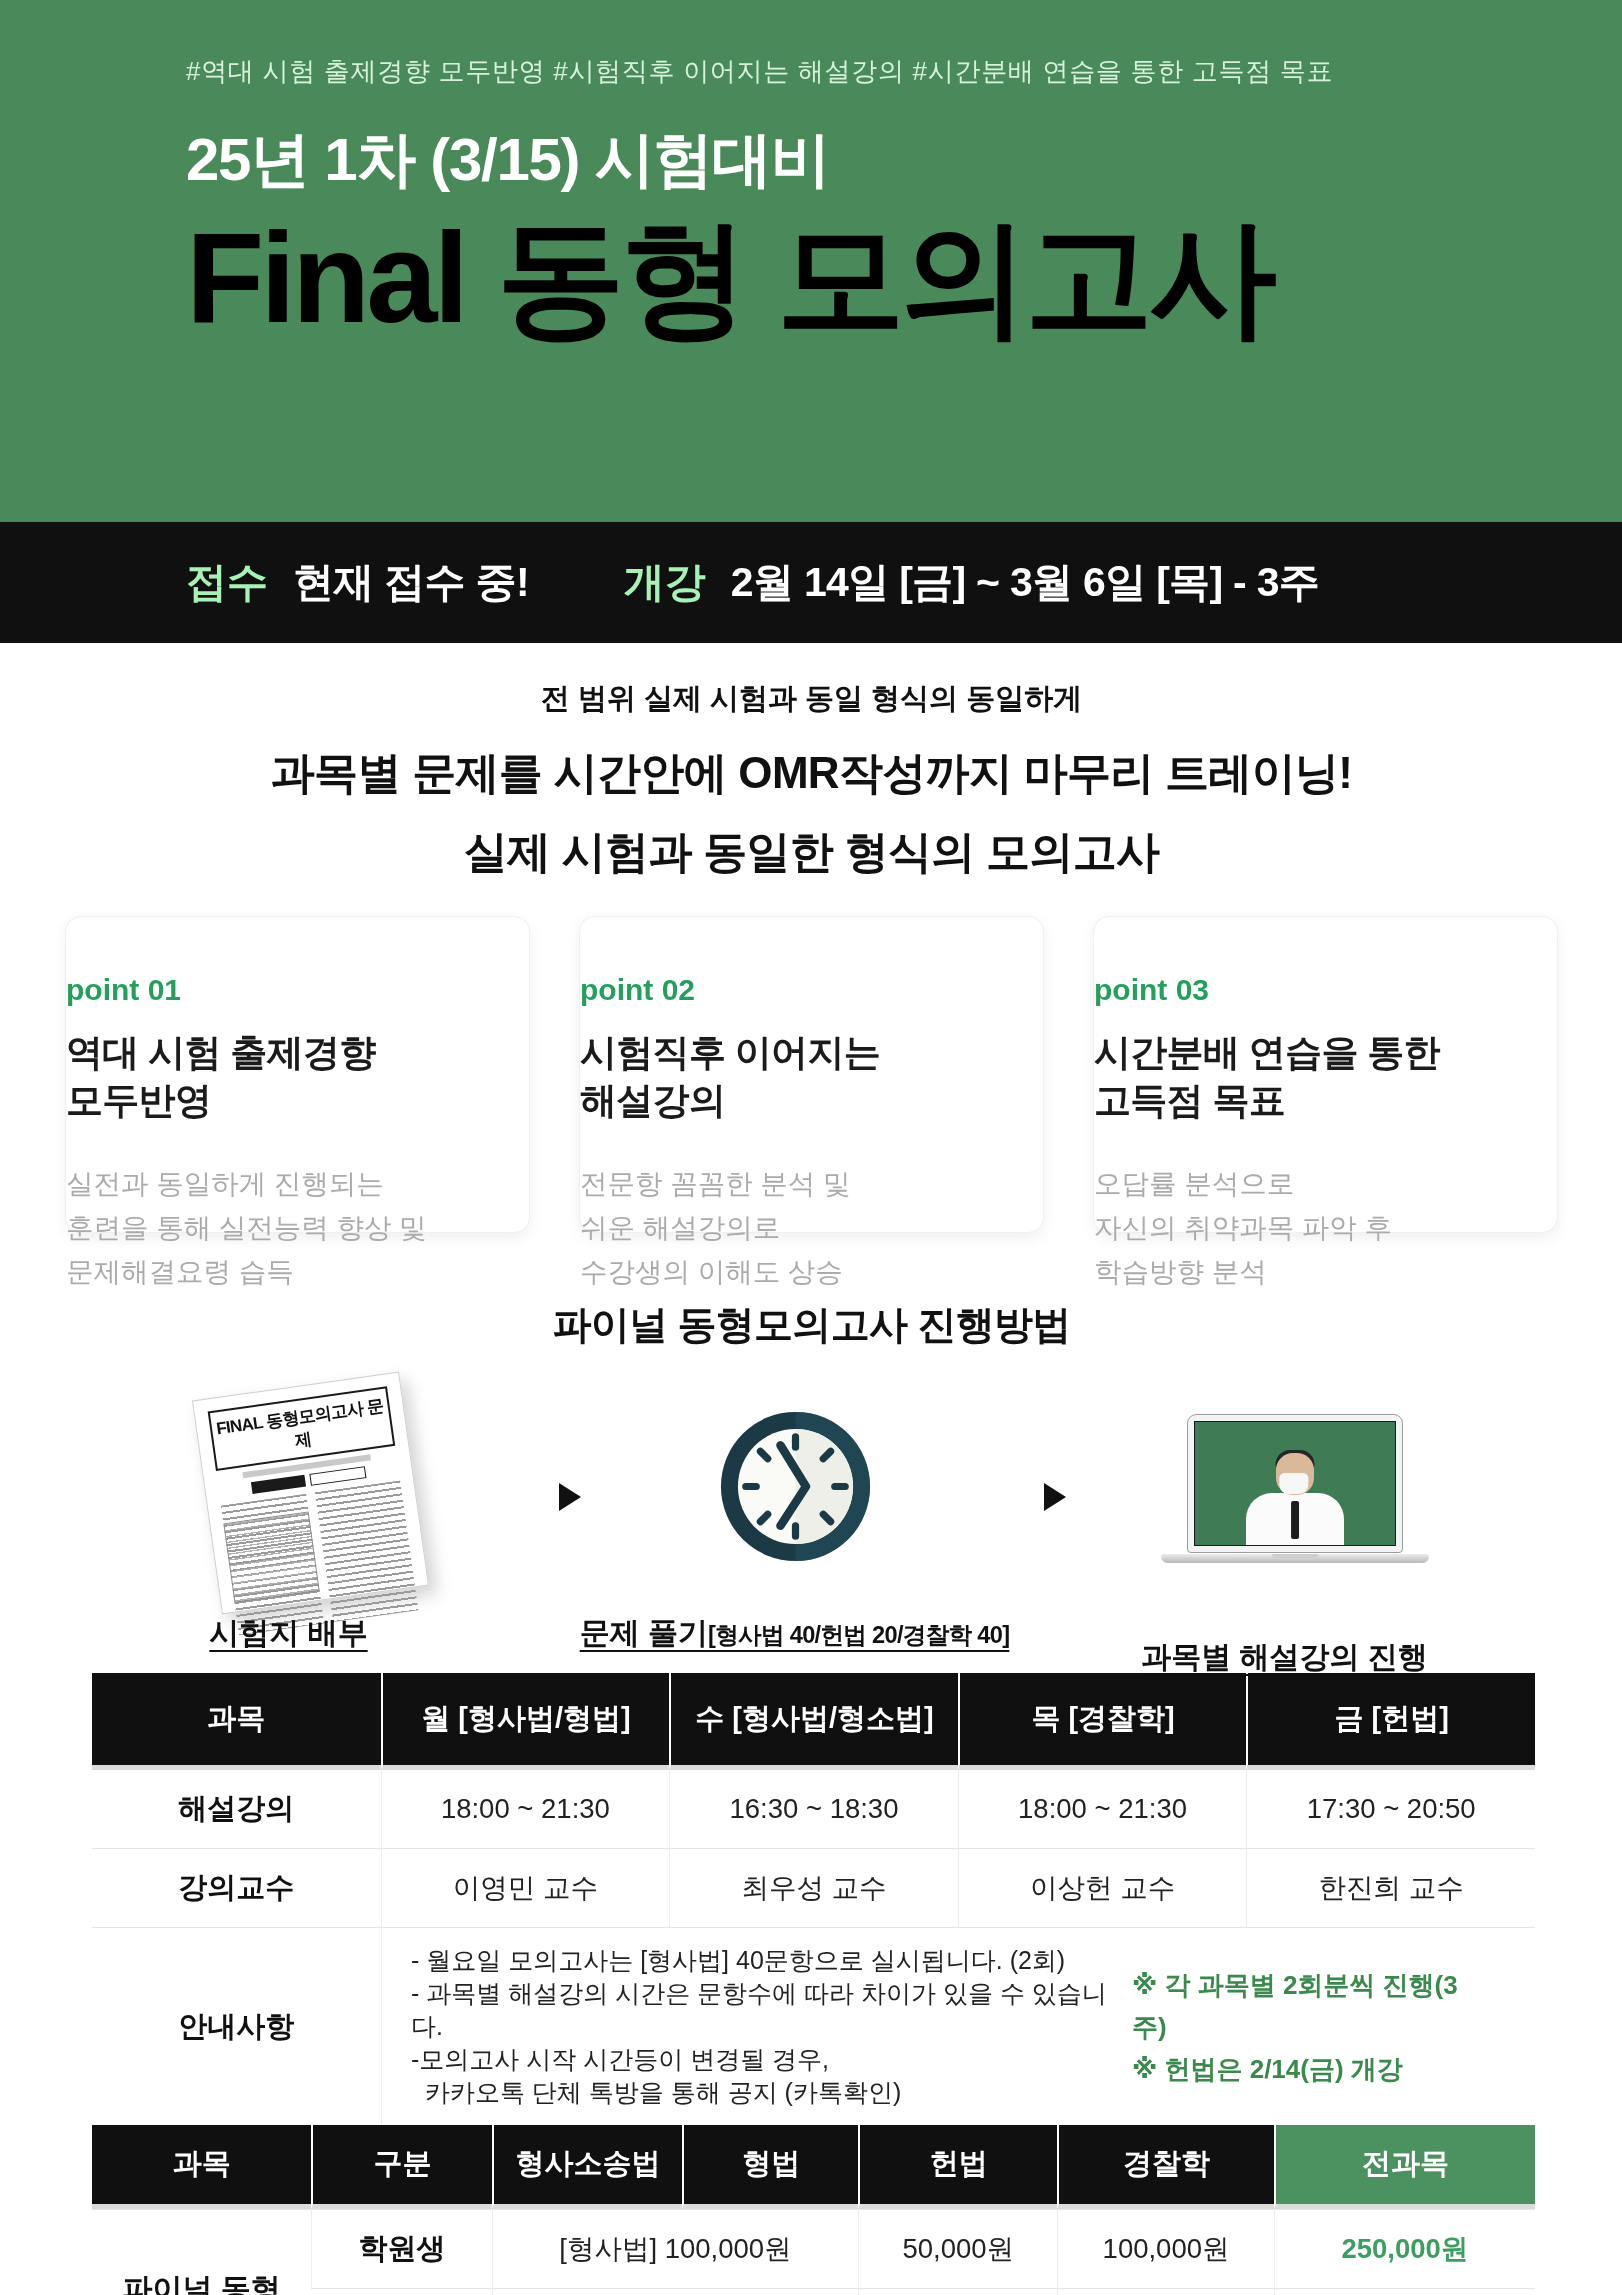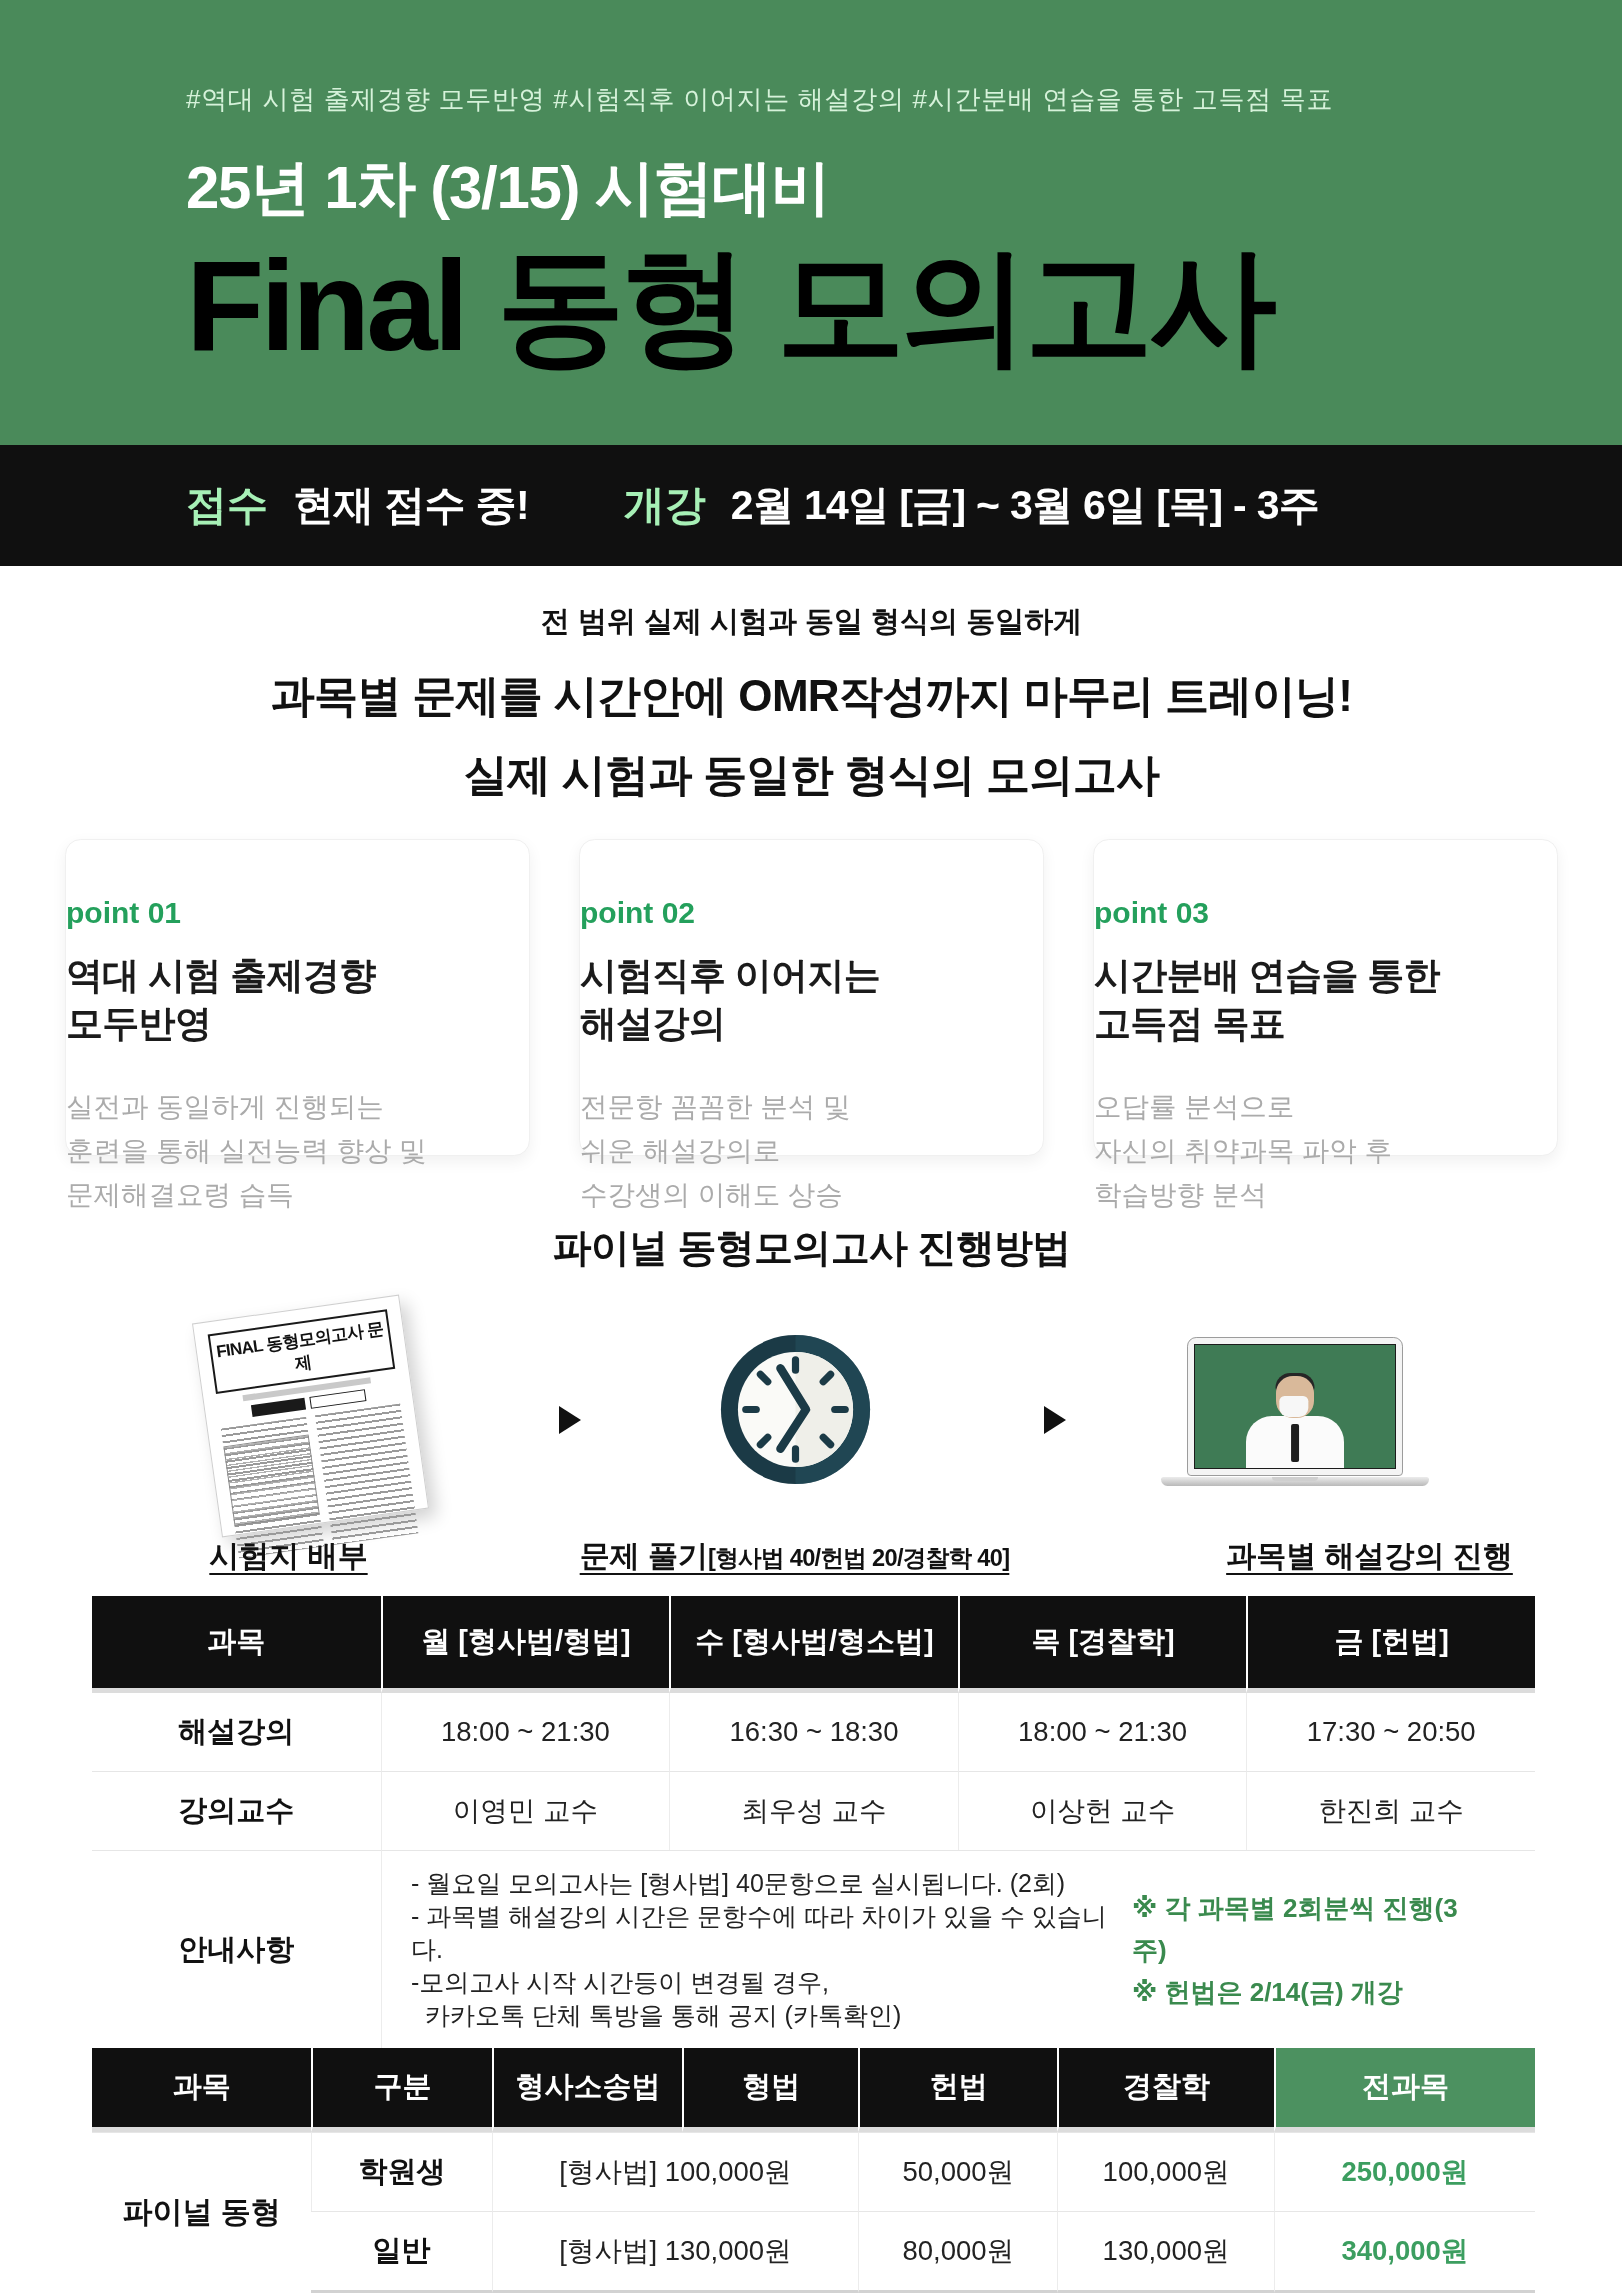--- a/index.html
+++ b/index.html
@@ -1,21 +1,21 @@
 <!DOCTYPE html>
 <html style="font-size:10.5px"><head>
 <meta charset="utf-8">
 <style>
   html,body{margin:0;padding:0;background:#fff;}
   .page{width:1623px;height:2295px;position:relative;background:#ffffff;
         font-family:"Liberation Sans","DejaVu Sans",sans-serif;overflow:hidden;color:#111;}
   .preline{white-space:pre-line;}
 
   
-  .hero{height:445px;background:#4A8A5A;padding:84px 0 0 186px;box-sizing:border-box;}
+  .hero{height:522px;background:#4A8A5A;padding:56px 0 0 186px;box-sizing:border-box;}
   .hashtags{font-size:26px;line-height:31px;font-weight:500;color:#D6F2DA;letter-spacing:0.7px;}
   .hero-sub{margin-top:41px;font-size:60px;line-height:1.05;font-weight:800;color:#ffffff;letter-spacing:-1.3px;}
   .hero-title{margin-top:17px;font-size:128px;line-height:1.1;font-weight:800;color:#000000;letter-spacing:-3.9px;}
 
   
   .info-bar{height:121px;background:#101010;display:flex;align-items:center;
             padding-left:186px;box-sizing:border-box;font-size:41px;font-weight:800;}
   .badge{color:#A7F0B6;margin-right:25px;}
   .info-val{color:#ffffff;letter-spacing:-0.7px;}
   .open-group{margin-left:95px;display:flex;align-items:center;}
@@ -74,21 +74,21 @@
   .lap-base{width:268px;height:9.2px;margin-top:1.3px;background:linear-gradient(#ececec,#b9b9b9);
             border-radius:2.6px 2.6px 6.5px 6.5px;position:relative;}
   .lap-base::after{content:"";position:absolute;left:50%;transform:translateX(-50%);top:0;
                    width:46px;height:3.3px;background:#cfcfcf;border-radius:0 0 3.9px 3.9px;}
   .step-labels{position:relative;height:46px;margin-top:6.5px;}
   .step-label{position:absolute;text-align:center;font-weight:700;font-size:30px;
               text-decoration:underline;text-underline-offset:6.5px;text-decoration-thickness:2px;}
   .step-label .small{font-size:23.6px;font-weight:600;letter-spacing:-0.7px;}
   .sl-1{left:92px;width:393px;}
   .sl-2{left:497px;width:595px;}
-  .sl-3{left:1157px;width:425px;}
+  .sl-3{left:1072px;width:425px;margin-top:24px;}
 
   
   table{border-collapse:separate;border-spacing:0;table-layout:fixed;}
   .schedule-table,.price-table{width:1443px;margin-left:92px;}
   .schedule-table{margin-top:14.4px;}
   thead td{background:#101010;color:#fff;font-size:29px;font-weight:700;text-align:center;
            border-left:2.6px solid #ffffff;border-bottom:5.2px solid #dcdcdc;}
   thead td:first-child{border-left:none;}
   .schedule-table thead td{height:90px;}
   .schedule-table tbody td{height:76px;text-align:center;font-size:27.5px;font-weight:500;color:#222;

